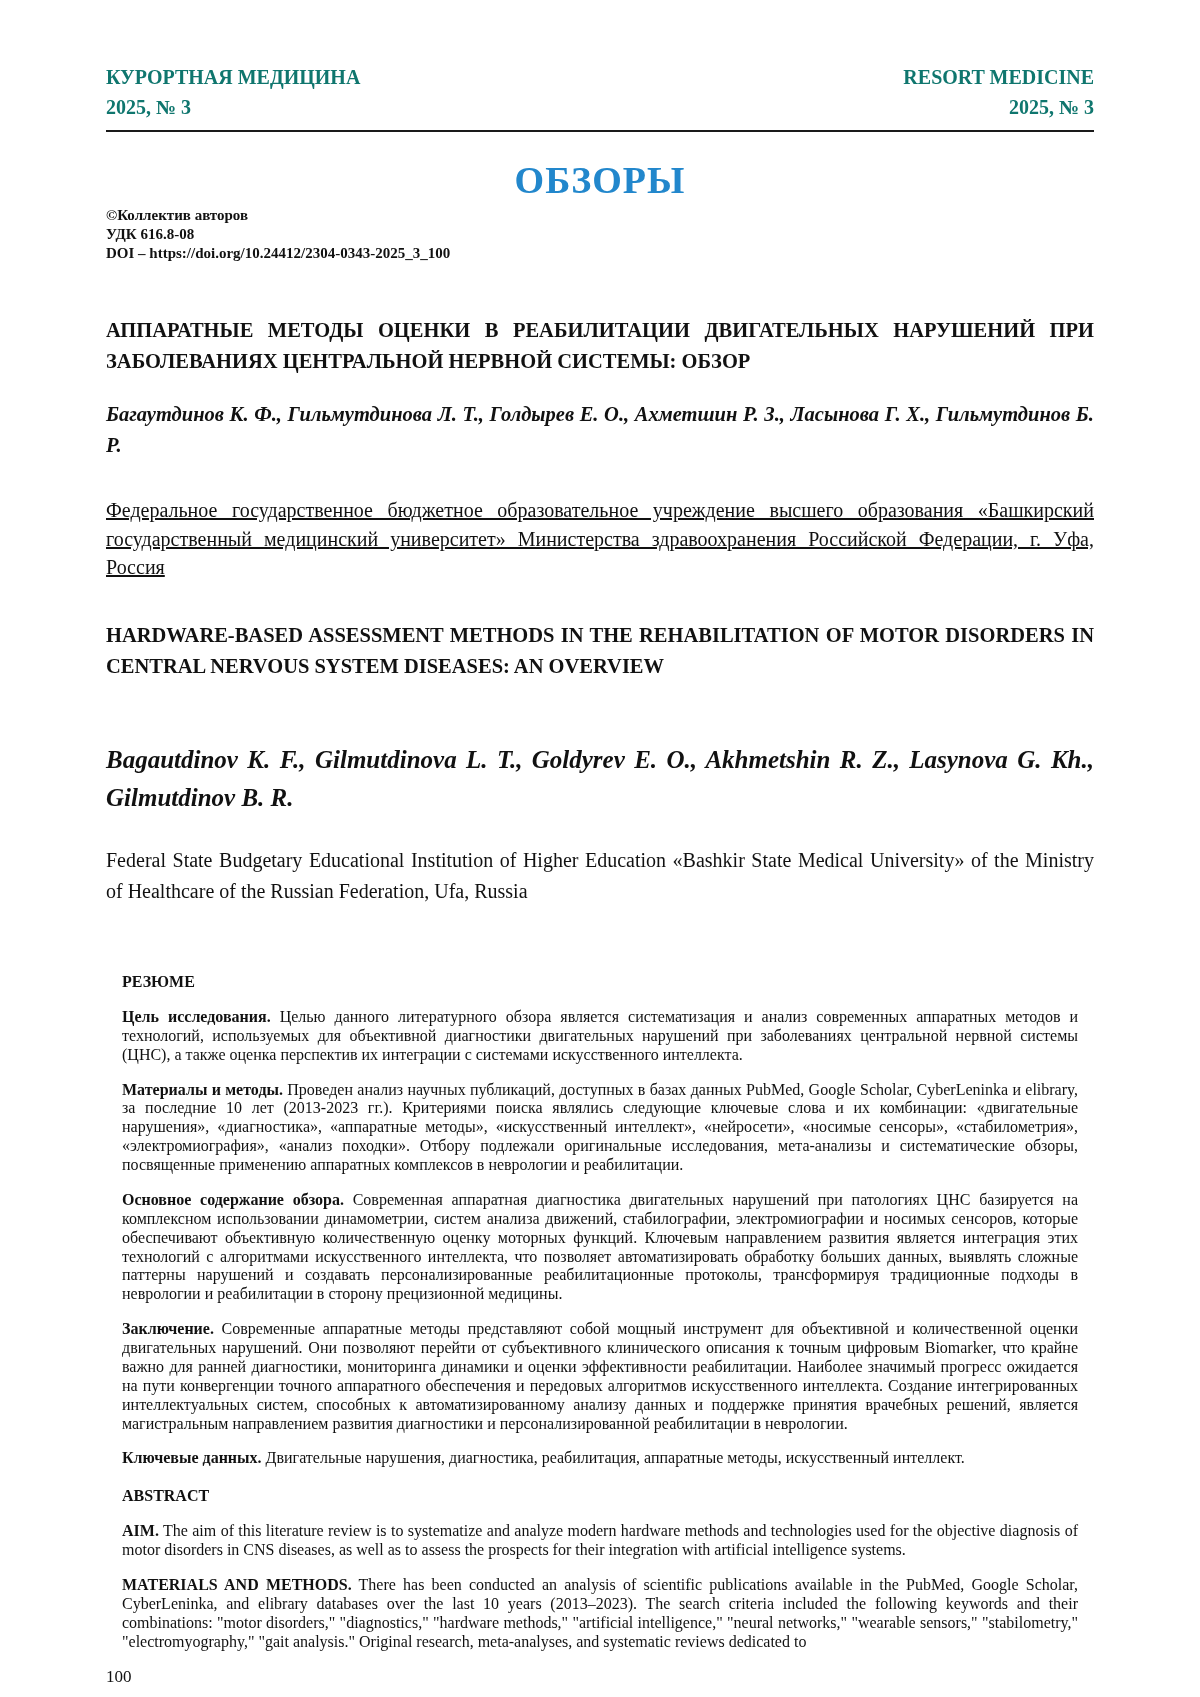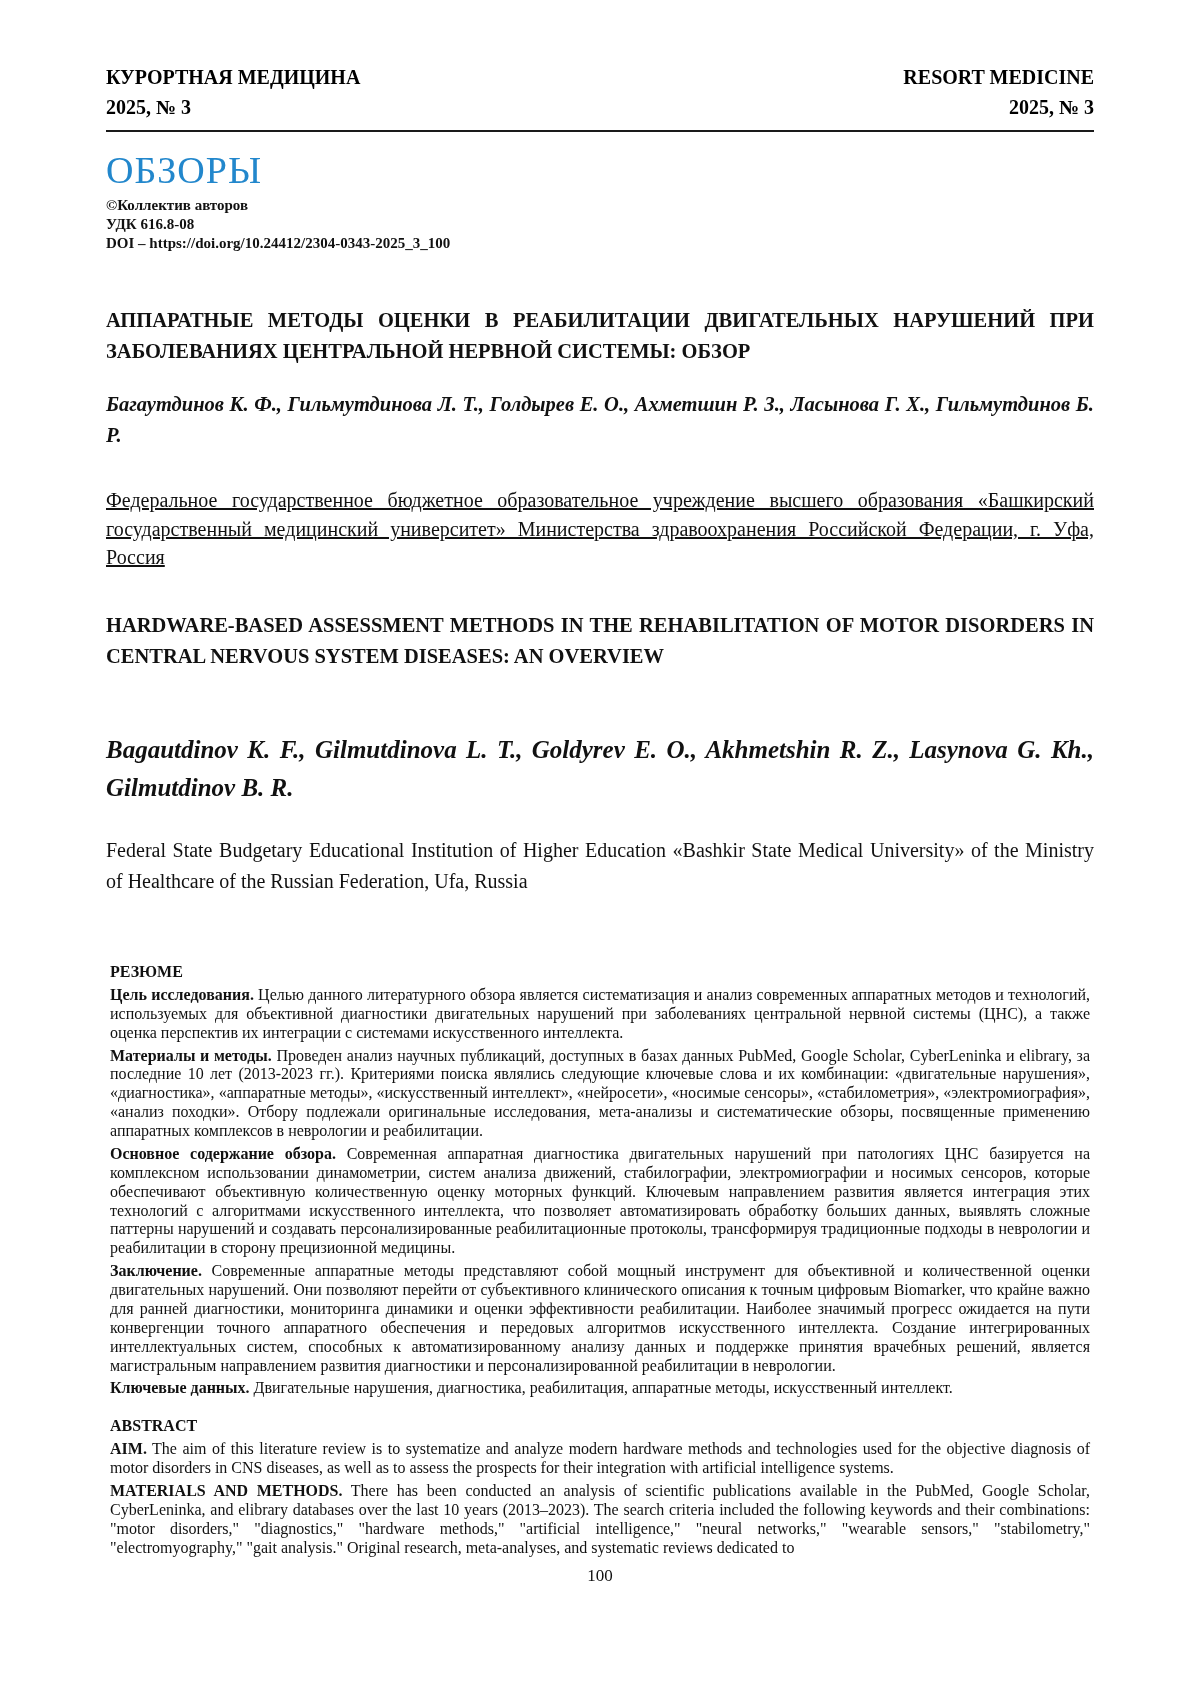--- a/index.html
+++ b/index.html
@@ -15,39 +15,39 @@
     height: 1697px;
     padding: 62px 106px 0 106px;
     position: relative;
     background: #ffffff;
   }
   
   .journal-header {
     display: flex;
     justify-content: space-between;
     align-items: center;
-    color: #000000;
+    color: #0f766e;
     font-weight: 700;
     font-size: 20px;
     line-height: 1.5;
   }
   .header-right { text-align: right; }
   .header-rule {
     border: 0;
     border-top: 2px solid #1a1a1a;
     margin-top: 8px;
   }
   
   .section-label {
-    text-align: left;
+    text-align: center;
     color: #2287cc;
     font-size: 38px;
-    font-weight: 400;
+    font-weight: 700;
     letter-spacing: 1px;
-    margin-top: 18px;
+    margin-top: 28px;
     line-height: 1.1;
   }
   
   .meta {
     font-size: 15px;
     font-weight: 700;
     line-height: 1.28;
     margin-top: 4px;
   }
   
@@ -94,28 +94,28 @@
     text-align: justify;
     line-height: 1.55;
   }
   
   .abstract-block {
     margin-top: 66px;
     font-size: 16px;
     line-height: 1.18;
     text-align: justify;
   }
-  .abstract-block p { margin: 4px; }
+  .abstract-block p { margin: 16px; }
   .abs-heading { font-weight: 700; }
   .abstract-block .lbl { font-weight: 700; font-style: normal; }
   .abstract-en { margin-top: 19px; }
   
   .page-number {
     margin-top: 9px;
-    text-align: center;
+    text-align: left;
     font-size: 17px;
   }
 </style>
 </head>
 <body>
 
 <div class="page">
 
   <div class="journal-header">
     <div class="header-left">

